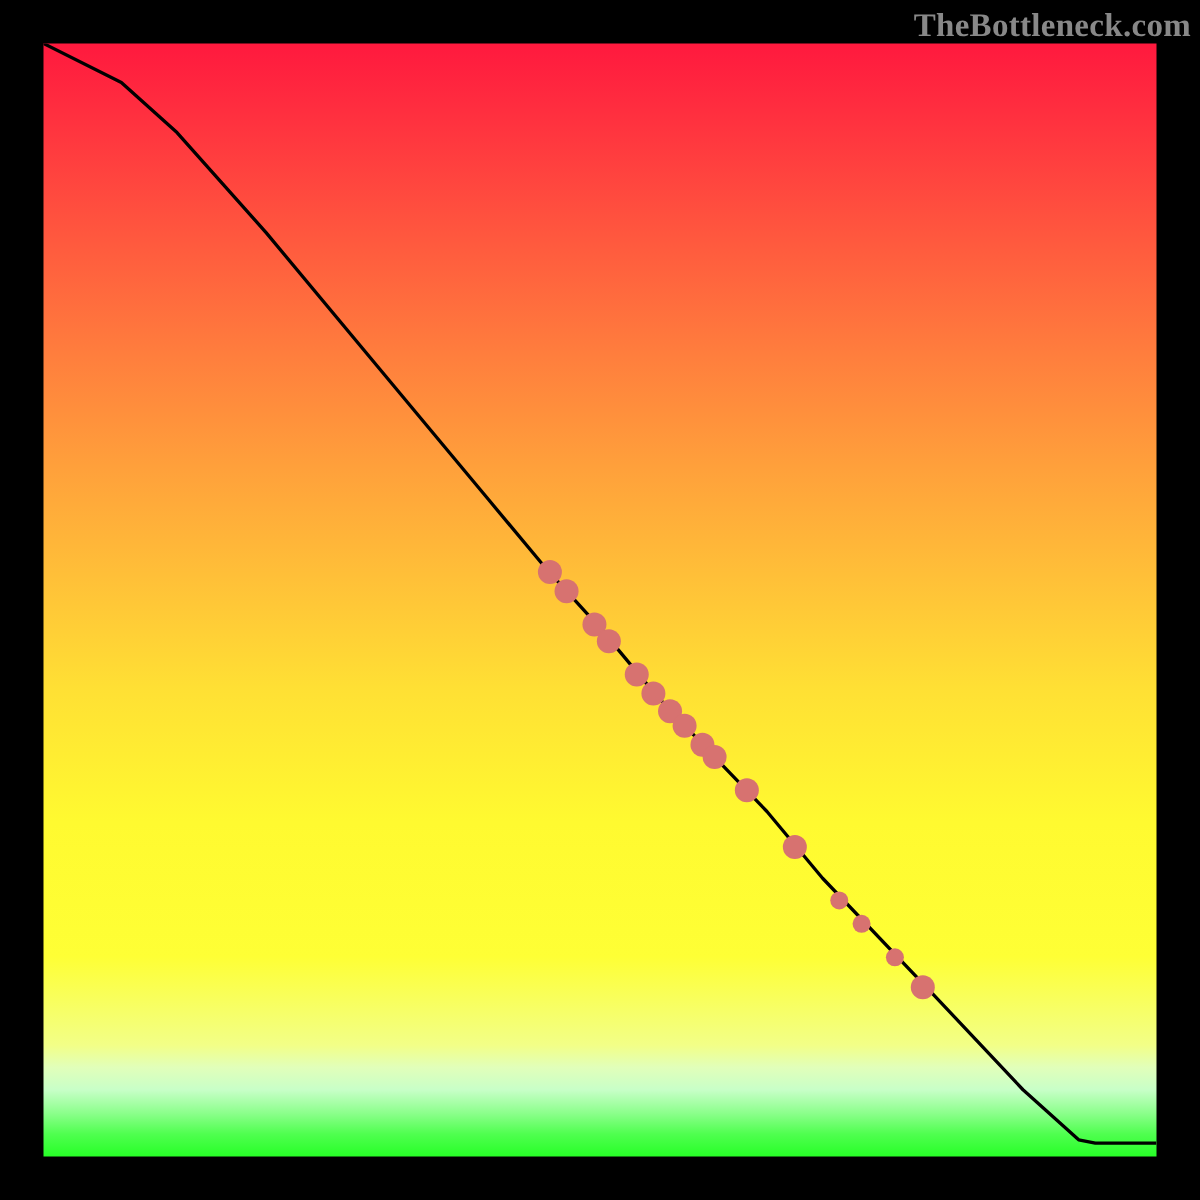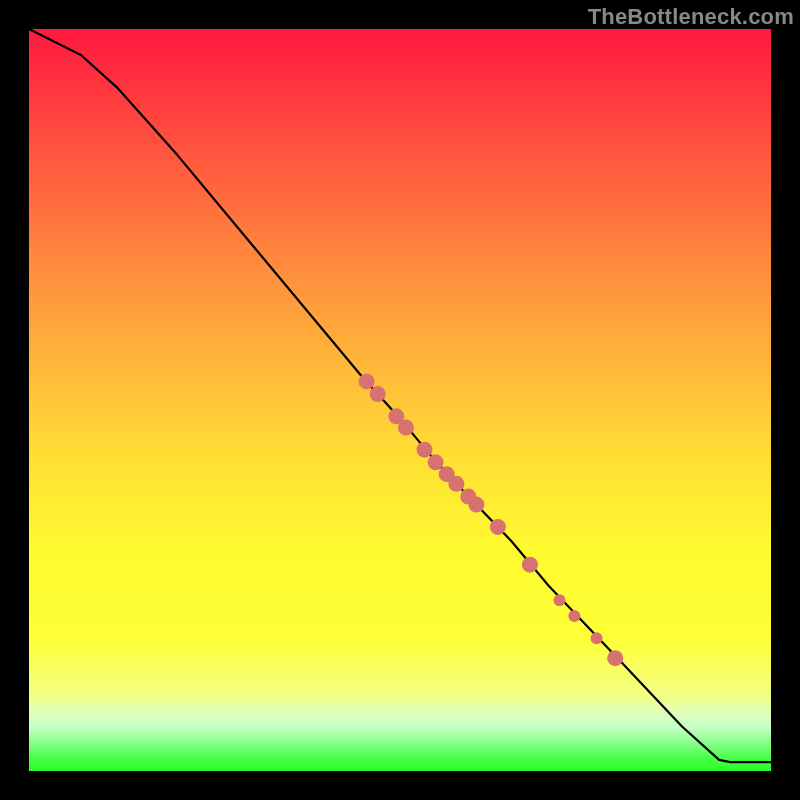--- a/index.html
+++ b/index.html
@@ -31,21 +31,21 @@
       #c8ffc8 94%,
       #8fff8f 96%,
       #4fff4f 98%,
       #27ff27 100%
     );
   }
   .watermark {
     position: absolute;
     top: 4px;
     right: 6px;
-    font-family: Liberation Sans, sans-serif;
+    font-family: Liberation Serif, serif;
     font-size: 22px;
     font-weight: bold;
     color: #888;
     letter-spacing: 0.2px;
     text-align: right;
   }
   svg.overlay {
     position: absolute;
     left: 0; top: 0;
     width: 742px; height: 742px;

